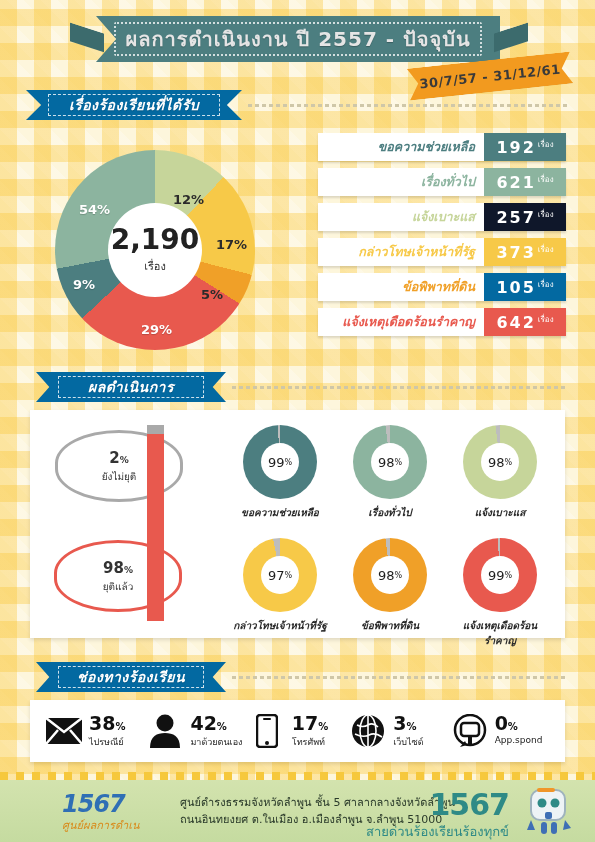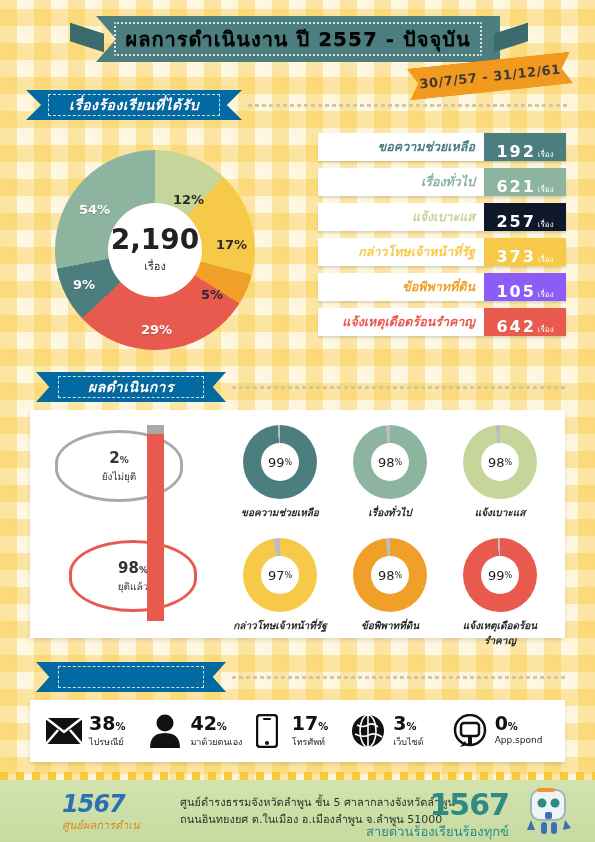--- a/index.html
+++ b/index.html
@@ -16,21 +16,21 @@
       repeating-linear-gradient(90deg, rgba(250,200,60,.38) 0 17px, rgba(0,0,0,0) 17px 34px),
       repeating-linear-gradient(0deg, rgba(250,200,60,.38) 0 17px, rgba(0,0,0,0) 17px 34px),
       repeating-linear-gradient(45deg, rgba(255,255,255,.25) 0 12px, rgba(0,0,0,0) 12px 24px);
     z-index:0;
   }
   .wrap{position:relative;z-index:2;width:595px;height:842px;}
 
   
   .title-ribbon{
     position:absolute;left:96px;top:16px;width:404px;height:46px;
-    background:#4c7e80;color:#000000;
+    background:#4c7e80;color:#e5e5e5;
     display:flex;align-items:center;justify-content:center;
     clip-path:polygon(0 0,100% 0,100% 100%,0 100%,5% 50%);
     box-shadow:0 4px 0 rgba(0,0,0,.12);
   }
   .title-ribbon:before,.title-ribbon:after{content:"";position:absolute;}
   .title-ribbon .dots{
     position:absolute;left:18px;right:18px;top:6px;bottom:6px;
     border:2px dotted rgba(255,255,255,.75);border-radius:2px;
   }
   .title-text{
@@ -98,22 +98,22 @@
   .legend{position:absolute;left:318px;top:133px;width:248px;}
   .lrow{
     display:flex;align-items:stretch;height:28px;margin-bottom:7px;
     box-shadow:0 2px 2px rgba(0,0,0,.13);
   }
   .lrow .lname{
     flex:1;background:#fff;display:flex;align-items:center;justify-content:flex-end;
     padding-right:9px;font-size:12.5px;font-weight:bold;font-style:italic;
   }
   .lrow .lval{
-    width:82px;display:flex;align-items:flex-end;justify-content:center;gap:2px;
-    color:#fff;padding-top:11px;
+    width:82px;display:flex;align-items:flex-start;justify-content:center;gap:2px;
+    color:#fff;padding-top:5px;
   }
   .lrow .lval b{font-size:16px;letter-spacing:2px;}
   .lrow .lval i{font-size:8px;font-style:normal;}
 
   
   .mid-panel{left:30px;top:410px;width:535px;height:228px;}
   .bubble{
     position:absolute;width:122px;height:66px;border-radius:50%/46%;
     background:#fff;display:flex;flex-direction:column;
     align-items:center;justify-content:center;
@@ -231,21 +231,21 @@
       </div>
       <div class="lrow">
         <div class="lname" style="color:#f7c948">กล่าวโทษเจ้าหน้าที่รัฐ</div>
         <div class="lval" style="background:#f7c948">
           <b>373</b>
           <i>เรื่อง</i>
         </div>
       </div>
       <div class="lrow">
         <div class="lname" style="color:#f0a028">ข้อพิพาทที่ดิน</div>
-        <div class="lval" style="background:#8b5cf6">
+        <div class="lval" style="background:#0369a1">
           <b>105</b>
           <i>เรื่อง</i>
         </div>
       </div>
       <div class="lrow">
         <div class="lname" style="color:#e8594e">แจ้งเหตุเดือดร้อนรำคาญ</div>
         <div class="lval" style="background:#e8594e">
           <b>642</b>
           <i>เรื่อง</i>
         </div>
@@ -260,21 +260,21 @@
 
   <div class="panel mid-panel"></div>
   <div id="bubbleBox">
       <div class="bubble" style="left: 55px; top: 430px; border: 3px solid rgb(169, 169, 169);">
         <div class="b1">2<span>%</span></div>
         <div class="b2">ยังไม่ยุติ</div>
         <svg class="tail" width="28" height="24" viewBox="0 0 28 24" style="position:absolute;right:14px;bottom:-19px;">
          <path d="M2 0 L26 22 L6 14 Z" fill="#fff" stroke="#a9a9a9" stroke-width="3" stroke-linejoin="round"></path>
        </svg>
       </div>
-      <div class="bubble" style="left: 69px; top: 540px; border: 3px solid rgb(232, 89, 78);">
+      <div class="bubble" style="left: 54px; top: 540px; border: 3px solid rgb(232, 89, 78);">
         <div class="b1">98<span>%</span></div>
         <div class="b2">ยุติแล้ว</div>
         <svg class="tail" width="28" height="24" viewBox="0 0 28 24" style="position:absolute;right:14px;bottom:-19px;">
          <path d="M2 0 L26 22 L6 14 Z" fill="#fff" stroke="#e8594e" stroke-width="3" stroke-linejoin="round"></path>
        </svg>
       </div>
     </div>
   <div class="vbar">
     <div class="grey"></div>
   </div>
@@ -312,20 +312,21 @@
       <div class="kpi" style="left: 450px; top: 538px;">
         <div class="ring" style="background:conic-gradient(#e8594e 0deg 356.40000000000003deg,#bdbdbd 356.40000000000003deg 360deg)">
          <div class="hole">99<span>%</span></div>
        </div>
        <div class="cap">แจ้งเหตุเดือดร้อนรำคาญ</div>
       </div>
     </div>
 
   <div class="sec" style="left:36px;top:662px;width:190px;">
     <div class="inner-dots"></div>
+    <div class="lbl">ช่องทางร้องเรียน</div>
   </div>
   <div class="sec-rule" style="left:232px;top:676px;width:336px;"></div>
 
   <div class="panel ch-panel">
     <div class="ch-row" id="chRow">
         <div class="ch-item">
           <div class="ch-ico">
             <svg width="38" height="28" viewBox="0 0 38 28">
               <rect x="1" y="1" width="36" height="26" fill="#111"></rect>
               <path d="M1 1 L19 15 L37 1" fill="none" stroke="#fff" stroke-width="2.5"></path>

